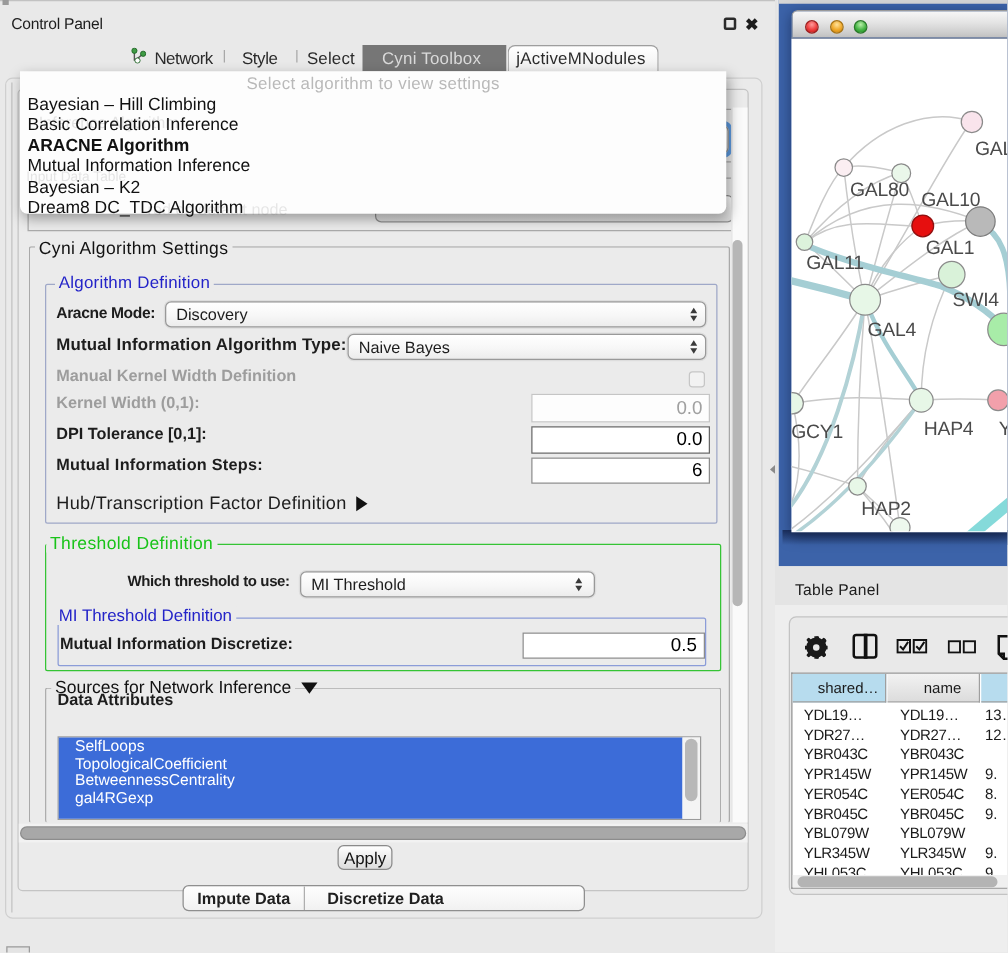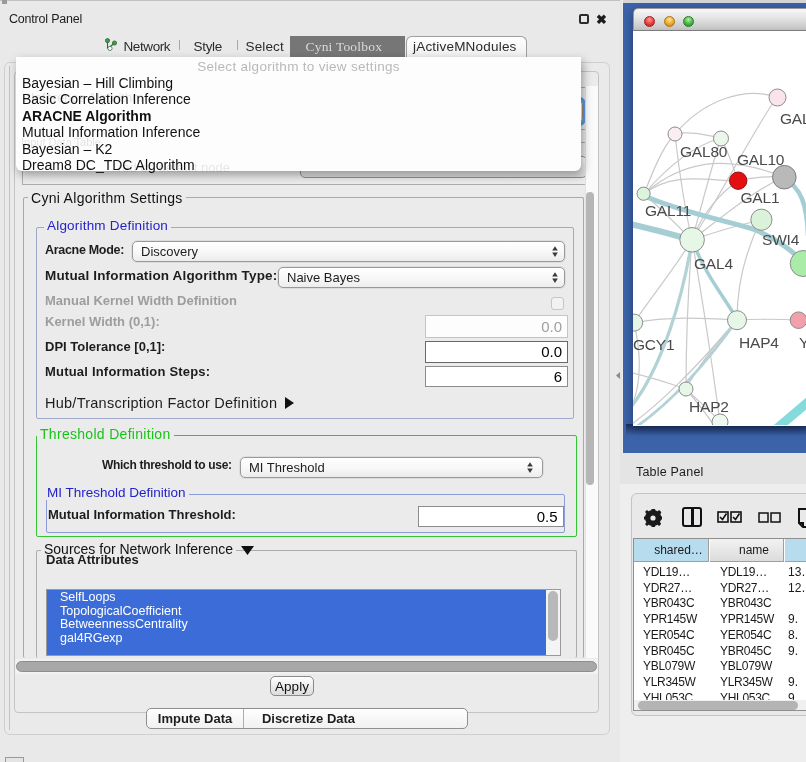--- a/index.html
+++ b/index.html
@@ -40,21 +40,21 @@
   <path d="M2.5 4 L2.5 10.5 M3.5 10 L9 5.5" stroke="#555" stroke-width="1.1" fill="none"></path>
   <circle cx="2.5" cy="2.6" r="2.1" fill="#3f9b45" stroke="#1d6322" stroke-width="0.7"></circle>
   <circle cx="9.5" cy="5" r="2.1" fill="#3f9b45" stroke="#1d6322" stroke-width="0.7"></circle>
   <circle cx="5" cy="10.4" r="2.1" fill="#fff" stroke="#1d6322" stroke-width="0.7"></circle>
 </svg>
 <div class="abs lbl" style="left:123.5px;top:38.5px;font-size:13.5px;letter-spacing:-0.4px;color:#2b2b2b;">Network</div>
 <div class="abs" style="left:179px;top:39.5px;width:1px;height:10px;background:#a8a8a8;"></div>
 <div class="abs lbl" style="left:193.5px;top:38.5px;font-size:13.5px;letter-spacing:-0.3px;color:#2b2b2b;">Style</div>
 <div class="abs" style="left:236.5px;top:39.5px;width:1px;height:10px;background:#a8a8a8;"></div>
 <div class="abs lbl" style="left:245.5px;top:38.5px;font-size:13.5px;letter-spacing:0.15px;color:#2b2b2b;">Select</div>
-<div class="abs lbl" style="left:305.5px;top:38.5px;font-size:13.5px;letter-spacing:0.2px;color:#dadada;font-family:Liberation Serif, serif;">Cyni Toolbox</div>
+<div class="abs lbl" style="left:305.5px;top:38.5px;font-size:13.5px;letter-spacing:0.2px;color:#dadada;">Cyni Toolbox</div>
 <div class="abs lbl" style="left:413px;top:38.5px;font-size:13.5px;letter-spacing:0.2px;color:#2b2b2b;">jActiveMNodules</div>
 
 <div class="abs" style="left:4px;top:62px;width:606px;height:673px;border:1px solid #cfcfcf;border-radius:6px;background:#eaeaea;"></div>
 <div class="abs" style="left:8.5px;top:66px;width:1px;height:664px;background:#c2c2c2;"></div>
 
 <div class="abs" style="left:14px;top:71px;width:585px;height:642px;border:1px solid #c4c4c4;border-radius:4px;background:#ebebeb;"></div>
 
 <div class="abs" style="left:22px;top:87px;width:572px;height:43px;border:1px solid #ababab;"></div>
 <div class="abs" style="left:296px;top:100px;width:287px;height:23px;border:1px solid #8f8f8f;border-radius:5px;background:linear-gradient(#fff,#e8e8e8);box-shadow:0 0 0 3.5px #5c9ae0;"></div>
 <div class="abs" style="left:22px;top:142px;width:572px;height:43px;border:1px solid #ababab;"></div>
@@ -96,30 +96,30 @@
 
 <div class="abs lbl" style="left:45px;top:395px;font-size:14.5px;letter-spacing:0.25px;">Hub/Transcription Factor Definition</div>
 <svg class="abs" style="left:283px;top:396px;" width="12" height="14" viewBox="0 0 12 14">
     <path d="M2 1 L11 7 L2 13 Z" fill="#111"></path>
   </svg>
 
 <div class="grp" style="left:36px;top:435px;width:541px;height:102px;border-color:#35c435;"></div>
 <div class="grptitle" style="left:37px;top:426px;color:#19c319;font-size:14px;letter-spacing:0.3px;">Threshold Definition</div>
 
 <div class="abs lbl b" style="left:102px;top:458px;font-size:12px;letter-spacing:-0.3px;">Which threshold to use:</div>
-<div class="combo" style="left:240px;top:456.5px;width:303px;">MI Threshold
+<div class="combo" style="left:240px;top:456.5px;width:236px;">MI Threshold
   <svg class="arr" style="right:9px;" width="6" height="19" viewBox="0 0 6 19">
       <path d="M3 4.2 L5.8 8.6 L0.2 8.6 Z" fill="#3a3a3a"></path>
       <path d="M3 15 L5.8 10.6 L0.2 10.6 Z" fill="#3a3a3a"></path>
     </svg>
 </div>
 
 <div class="grp" style="left:46px;top:494px;width:519px;height:39px;border-color:#8b9cd8;"></div>
 <div class="grptitle" style="left:44px;top:485px;color:#2323c8;font-size:13.5px;">MI Threshold Definition</div>
-<div class="abs lbl b" style="left:48px;top:507px;">Mutual Information Threshold:</div>
+<div class="abs lbl b" style="left:48px;top:507px;">Mutual Information Discretize:</div>
 <div class="field" style="left:418px;top:505.5px;width:145.5px;height:21px;border-width:1px;border-color:#8c8c8c;">0.5</div>
 
 <div class="grp" style="left:36px;top:550px;width:541px;height:108px;border-bottom:none;"></div>
 <div class="grptitle" style="left:41px;top:541px;color:#111;font-size:14px;">Sources for Network Inference</div>
 <svg class="abs" style="left:240px;top:545px;" width="15" height="11" viewBox="0 0 15 11">
     <path d="M1 1 L14 1 L7.5 10 Z" fill="#111"></path>
   </svg>
 <div class="abs lbl b" style="left:46px;top:552px;text-align:right;">Data Attributes</div>
 
 <div class="abs" style="left:46px;top:589px;width:515px;height:67px;border:1px solid #9a9a9a;background:#fff;"></div>

